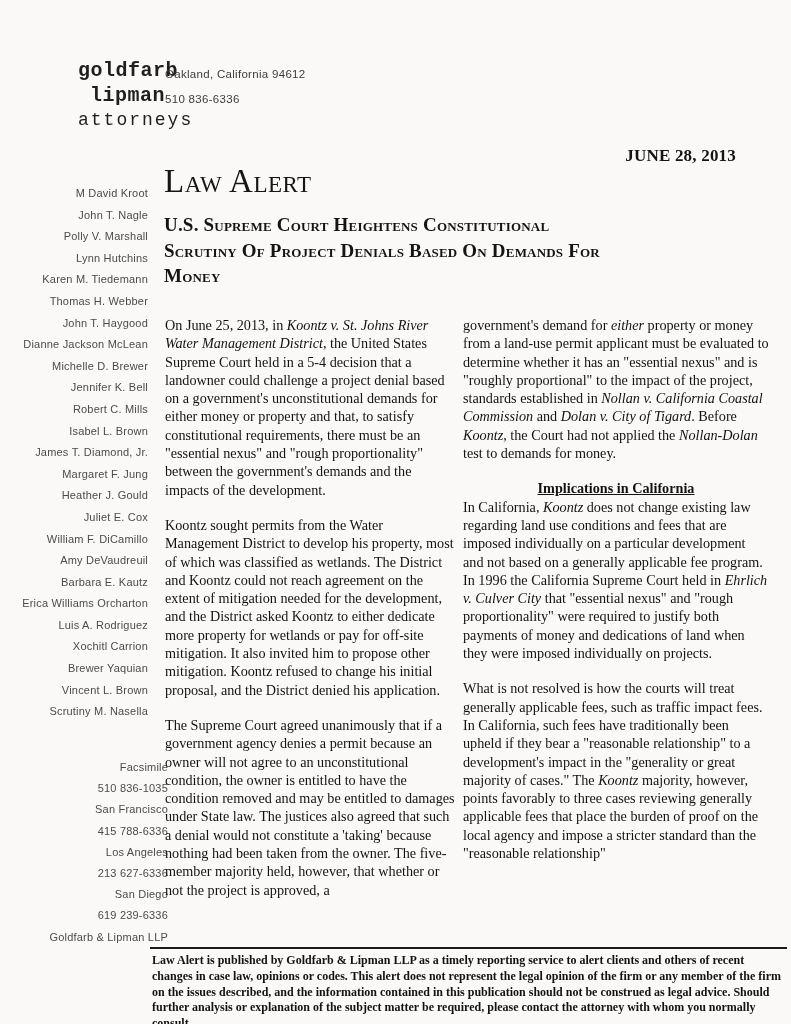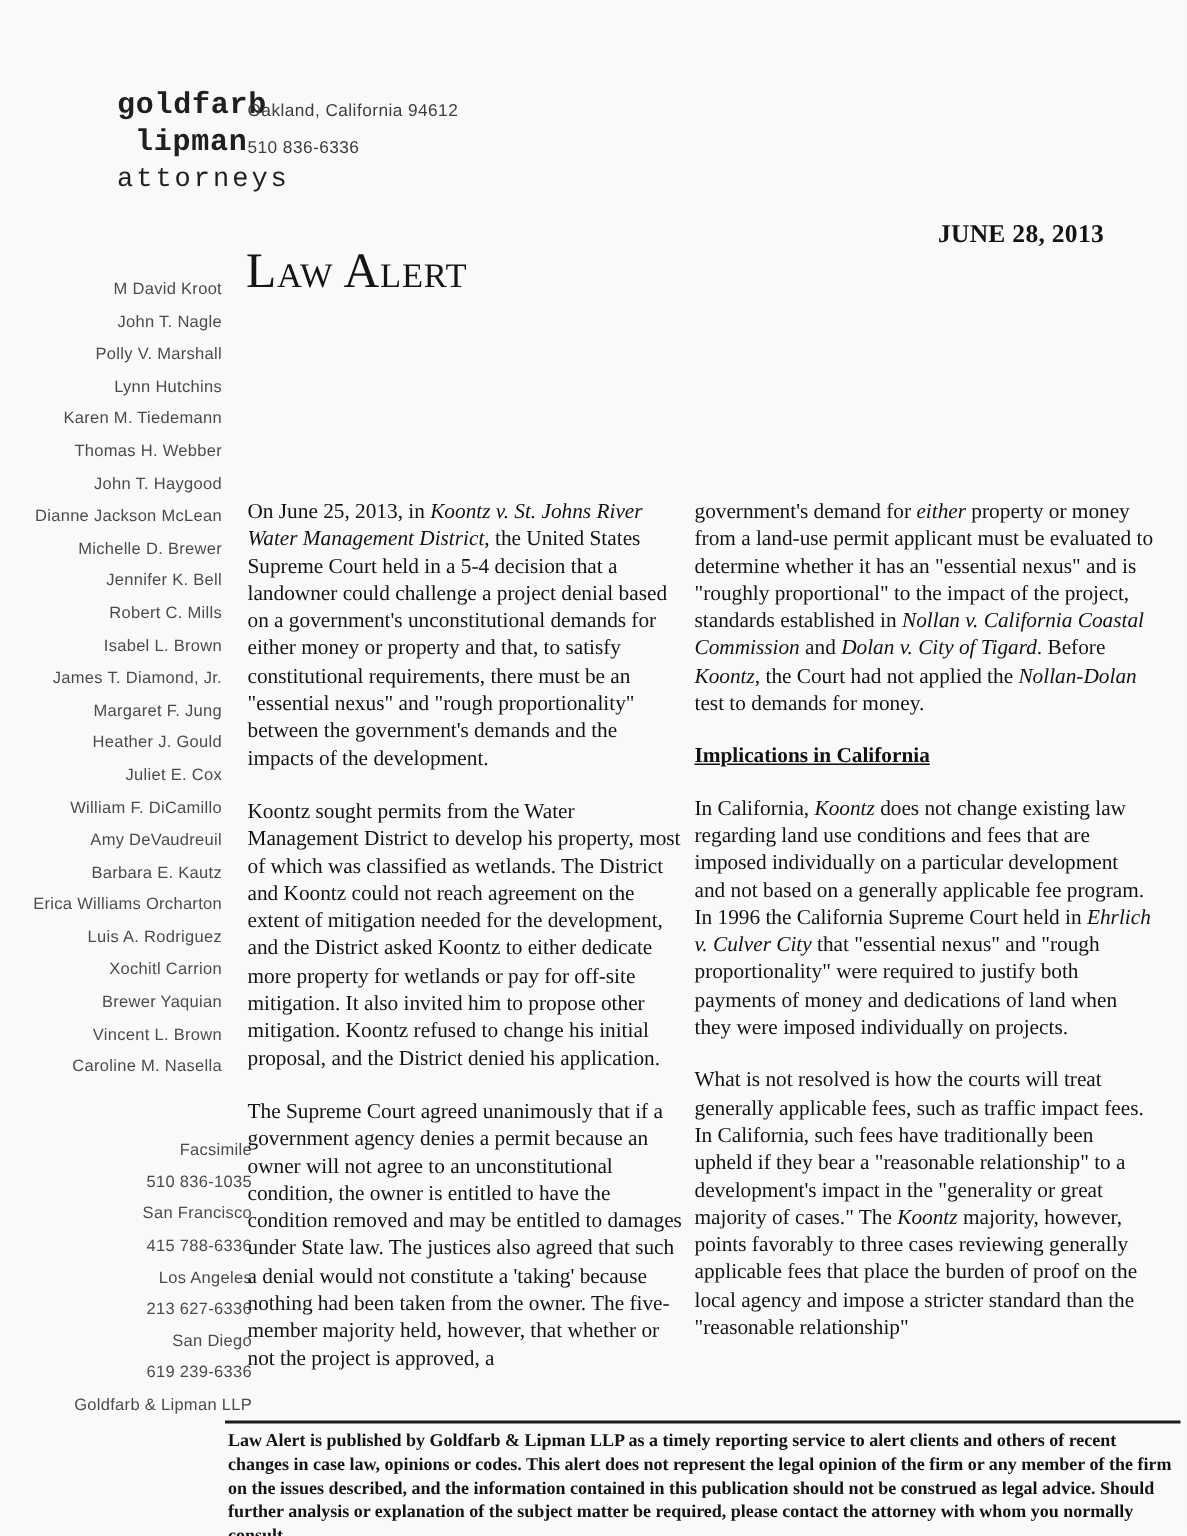--- a/index.html
+++ b/index.html
@@ -60,24 +60,24 @@
   }
 
   
   .col {
     position:absolute; top:316px;
     font-family:"Liberation Serif", serif; font-size:14.2px;
     line-height:18.3px; color:#121212;
   }
   .col-left  { left:165px; width:292px; }
   .col-right { left:463px; width:306px; }
-  .col p { margin:16px 0 17px 0; }
+  .col p { margin:0 0 17px 0; }
   .col h3.section-heading {
     margin:0; font-size:14.2px; line-height:18.3px;
-    font-weight:bold; text-decoration:underline;
+    font-weight:bold; text-decoration:underline;text-align:center;
   }
   .italic { font-style:italic; }
 
   
   .footer-rule {
     position:absolute; top:947px; left:150px; width:637px;
     border-top:2px solid #1a1a1a;
   }
   .footer {
     position:absolute; top:953px; left:152px; width:632px;
@@ -121,37 +121,42 @@
       <div>Heather J. Gould</div>
       <div>Juliet E. Cox</div>
       <div>William F. DiCamillo</div>
       <div>Amy DeVaudreuil</div>
       <div>Barbara E. Kautz</div>
       <div>Erica Williams Orcharton</div>
       <div>Luis A. Rodriguez</div>
       <div>Xochitl Carrion</div>
       <div>Brewer Yaquian</div>
       <div>Vincent L. Brown</div>
-      <div>Caroline M. Nasella</div>
+      <div>Scrutiny M. Nasella</div>
     </div>
 
   <div class="rail contacts">
       <div>Facsimile</div>
       <div>510 836-1035</div>
       <div>San Francisco</div>
       <div>415 788-6336</div>
       <div>Los Angeles</div>
       <div>213 627-6336</div>
       <div>San Diego</div>
       <div>619 239-6336</div>
       <div>Goldfarb &amp; Lipman LLP</div>
     </div>
 
   <h1 class="title">Law Alert</h1>
 
+  <div class="subtitle">
+      <div>U.S. Supreme Court Heightens Constitutional</div>
+      <div>Scrutiny Of Project Denials Based On Demands For</div>
+      <div>Money</div>
+    </div>
 
   <div class="col col-left">
       <p class="body-para"><span>On June 25, 2013, in </span><span class="italic">Koontz v. St. Johns River Water Management District</span><span>, the United States Supreme Court held in a 5-4 decision that a landowner could challenge a project denial based on a government's unconstitutional demands for either money or property and that, to satisfy constitutional requirements, there must be an "essential nexus" and "rough proportionality" between the government's demands and the impacts of the development.</span></p>
       <p class="body-para"><span>Koontz sought permits from the Water Management District to develop his property, most of which was classified as wetlands. The District and Koontz could not reach agreement on the extent of mitigation needed for the development, and the District asked Koontz to either dedicate more property for wetlands or pay for off-site mitigation. It also invited him to propose other mitigation. Koontz refused to change his initial proposal, and the District denied his application.</span></p>
       <p class="body-para"><span>The Supreme Court agreed unanimously that if a government agency denies a permit because an owner will not agree to an unconstitutional condition, the owner is entitled to have the condition removed and may be entitled to damages under State law. The justices also agreed that such a denial would not constitute a 'taking' because nothing had been taken from the owner. The five-member majority held, however, that whether or not the project is approved, a</span></p>
     </div>
   <div class="col col-right">
       <p class="body-para"><span>government's demand for </span><span class="italic">either</span><span> property or money from a land-use permit applicant must be evaluated to determine whether it has an "essential nexus" and is "roughly proportional" to the impact of the project, standards established in </span><span class="italic">Nollan v. California Coastal Commission</span><span> and </span><span class="italic">Dolan v. City of Tigard</span><span>. Before </span><span class="italic">Koontz</span><span>, the Court had not applied the </span><span class="italic">Nollan-Dolan</span><span> test to demands for money.</span></p>
       <h3 class="section-heading"><span>Implications in California</span></h3>
       <p class="body-para"><span>In California, </span><span class="italic">Koontz</span><span> does not change existing law regarding land use conditions and fees that are imposed individually on a particular development and not based on a generally applicable fee program. In 1996 the California Supreme Court held in </span><span class="italic">Ehrlich v. Culver City</span><span> that "essential nexus" and "rough proportionality" were required to justify both payments of money and dedications of land when they were imposed individually on projects.</span></p>

